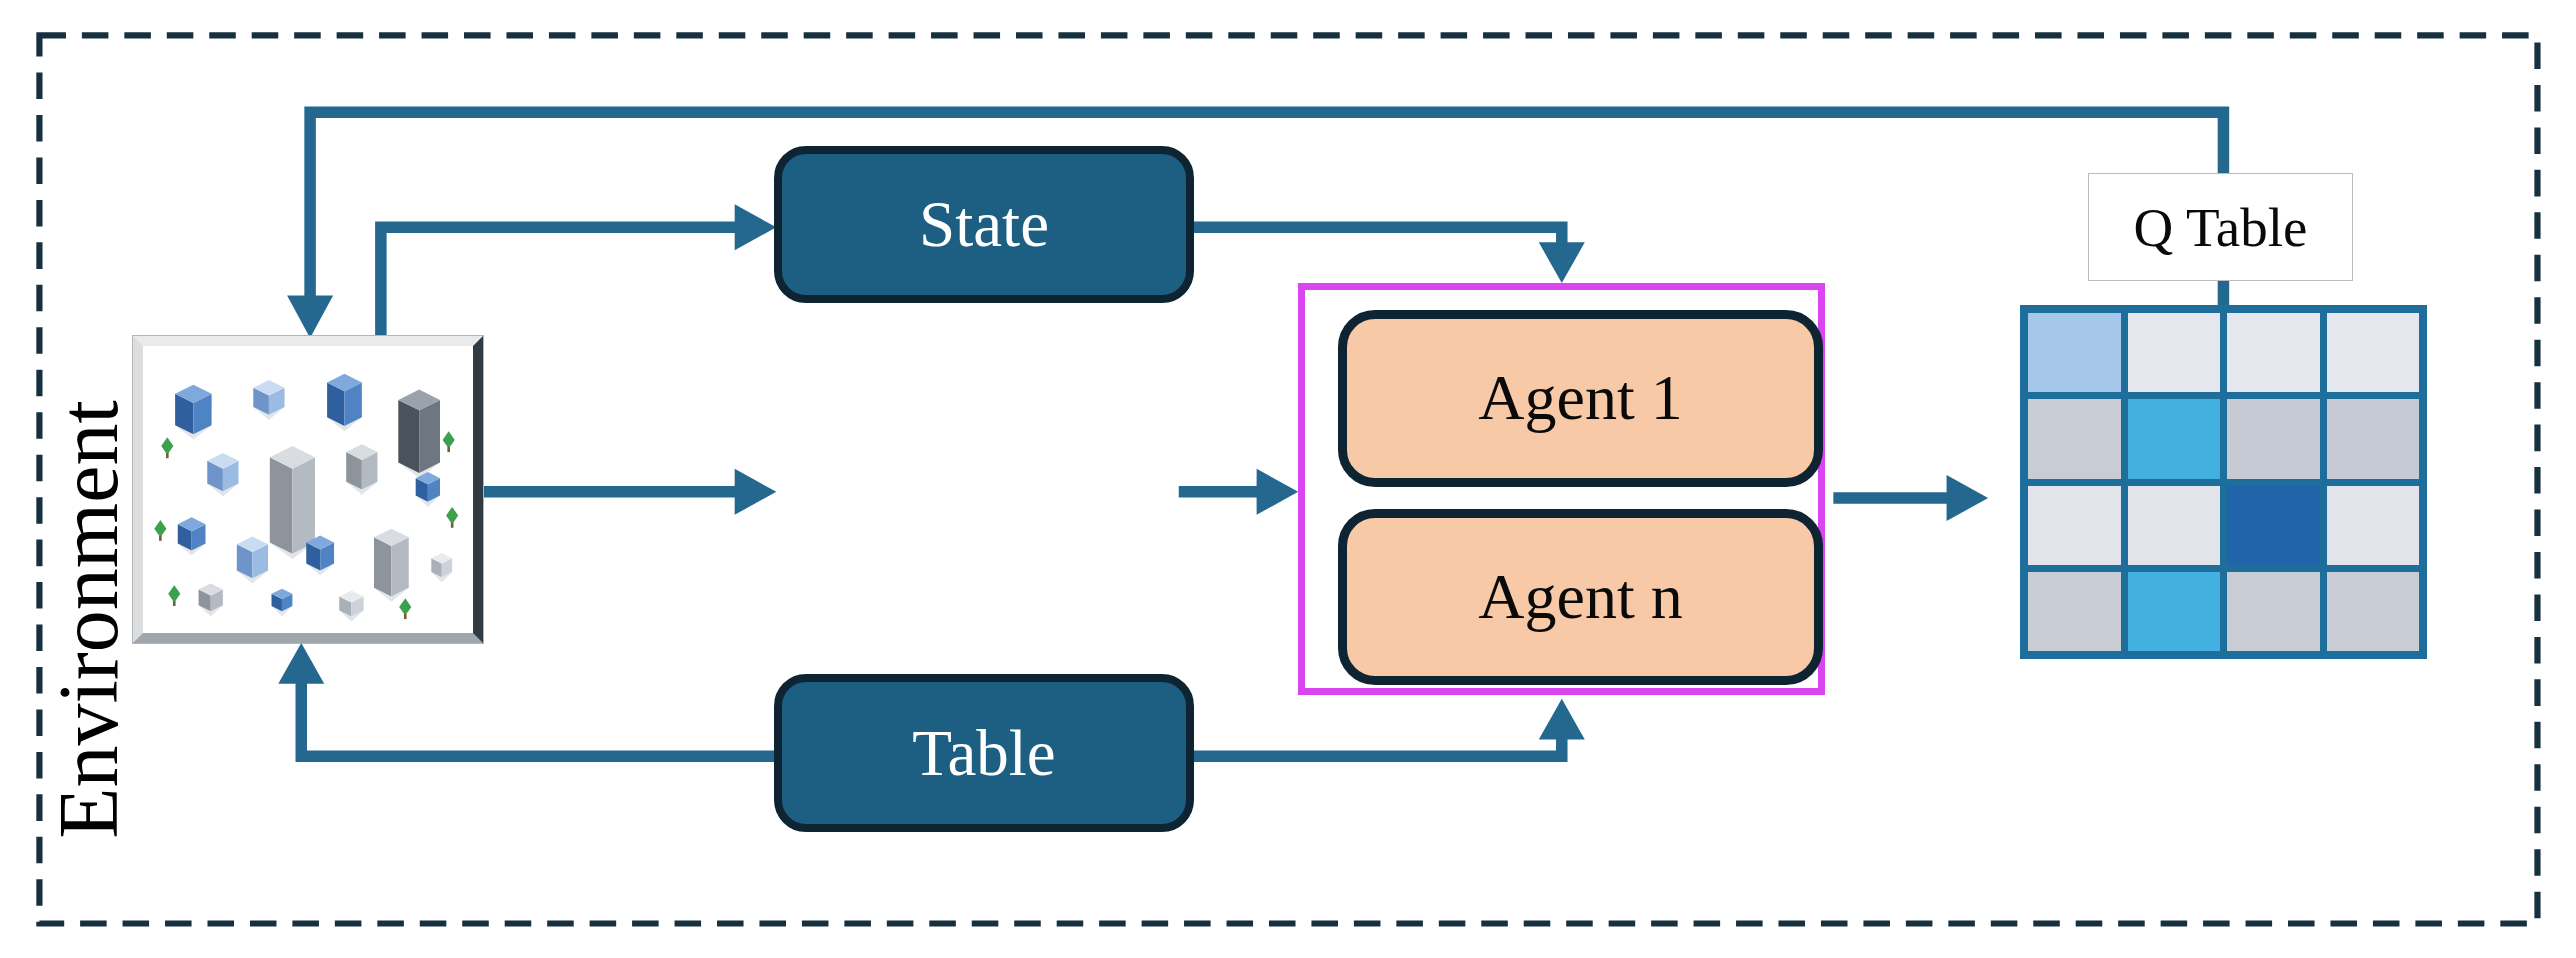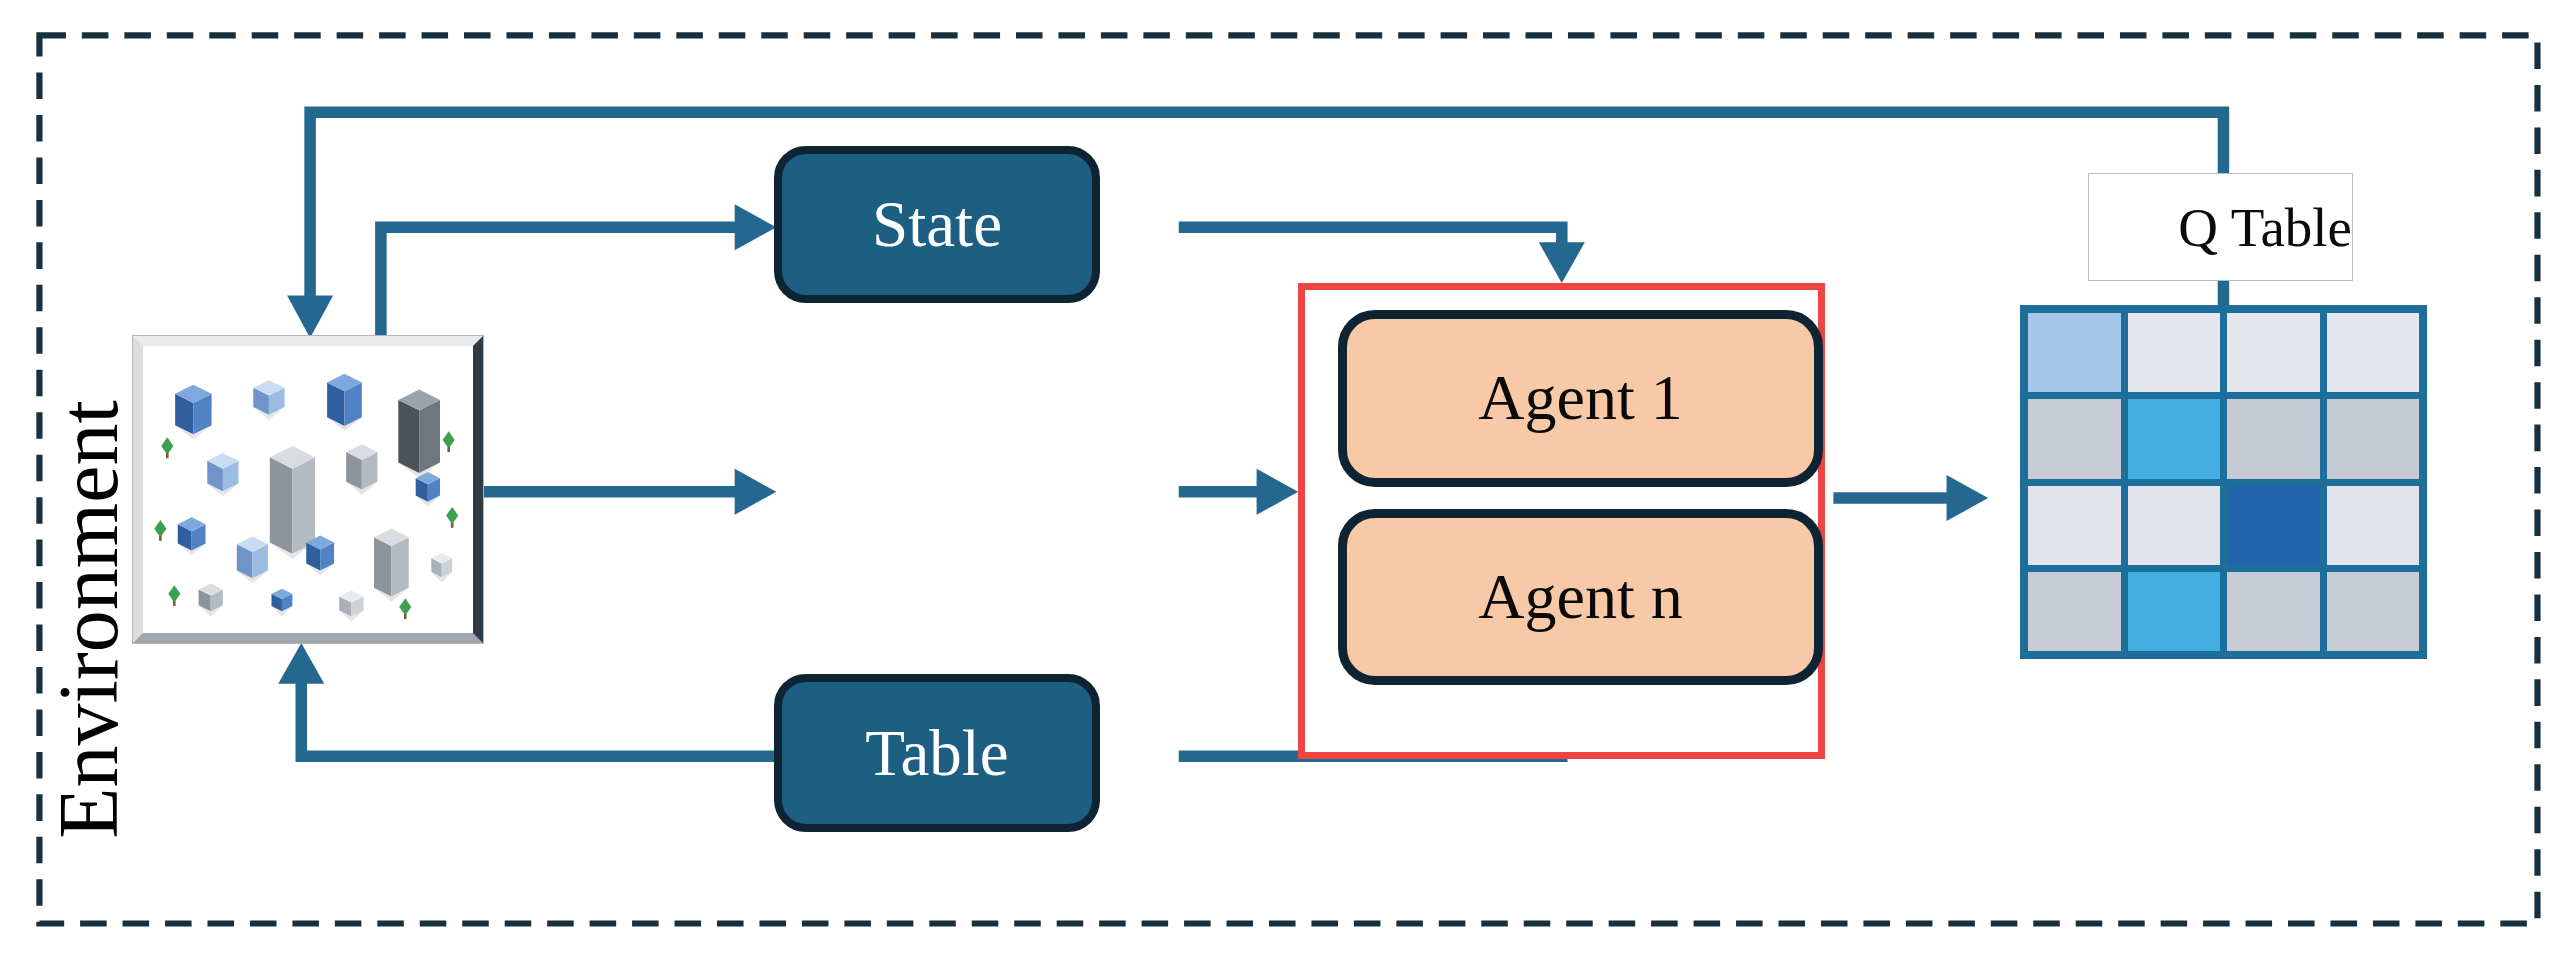--- a/index.html
+++ b/index.html
@@ -2,39 +2,39 @@
 <html style="font-size:14px"><head>
 <meta charset="utf-8">
 <style>
   html,body{margin:0;padding:0;background:#ffffff;}
   #canvas{position:relative;width:2576px;height:958px;background:#ffffff;overflow:hidden;
           font-family:"Liberation Serif", serif;}
   #wires{position:absolute;left:0;top:0;z-index:1;}
   .abs{position:absolute;z-index:2;box-sizing:border-box;}
 
   
-  .node{left:774px;width:326px;height:157px;background:#1d5f83;border:8px solid #0e2433;
+  .node{left:774px;width:420px;height:157px;background:#1d5f83;border:8px solid #0e2433;
         border-radius:32px;display:flex;align-items:center;justify-content:center;
         color:#ffffff;font-size:65px;}
   #state-box{top:146px;}
   #reward-box{top:411px;height:159px;}
   #action-box{top:674px;height:158px;}
 
   
-  #agents{left:1298px;top:283px;width:527px;height:476px;background:#ffffff;
-          border:7px solid #ef4444;}
+  #agents{left:1298px;top:283px;width:527px;height:412px;background:#ffffff;
+          border:7px solid #d946ef;}
   .agent{position:absolute;left:33px;width:467px;height:159px;background:#f7c9a7;
          border:9.7px solid #0e2433;border-radius:37px;display:flex;align-items:center;
          justify-content:center;color:#0a0a0a;font-size:64px;}
   #agent-1{top:19.5px;}
   #agent-n{top:219px;height:158px;}
 
   
   #q-label{left:2088px;top:173px;width:265px;height:108px;background:#ffffff;
-           border:1.8px solid #b9bcbe;display:flex;align-items:center;justify-content:flex-end;
+           border:1.8px solid #b9bcbe;display:flex;align-items:center;justify-content:center;
            color:#0a0a0a;font-size:55px;}
   #q-grid{left:2020px;top:305px;width:407px;height:354px;background:#1e6e9c;
           display:grid;grid-template-columns:repeat(4,1fr);grid-template-rows:repeat(4,1fr);
           gap:7px;padding:8px;}
   .q-cell{width:100%;height:100%;}
 
   
   #env-label{left:17.7px;top:292px;width:142px;height:655px;display:flex;align-items:center;
              justify-content:center;color:#000000;font-size:84px;white-space:nowrap;
              transform:none;}

